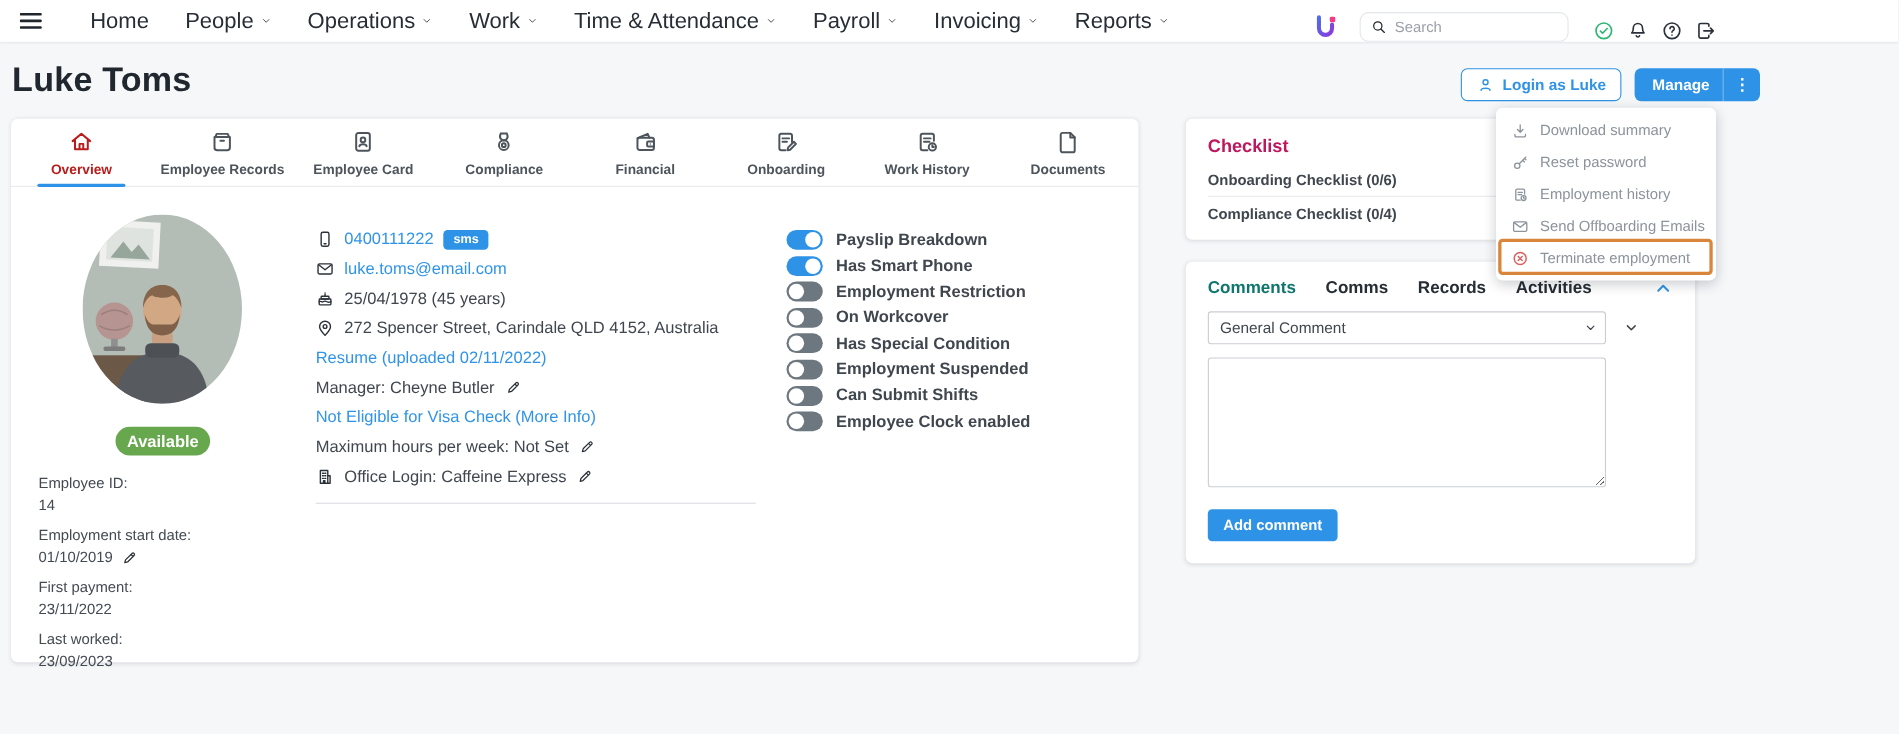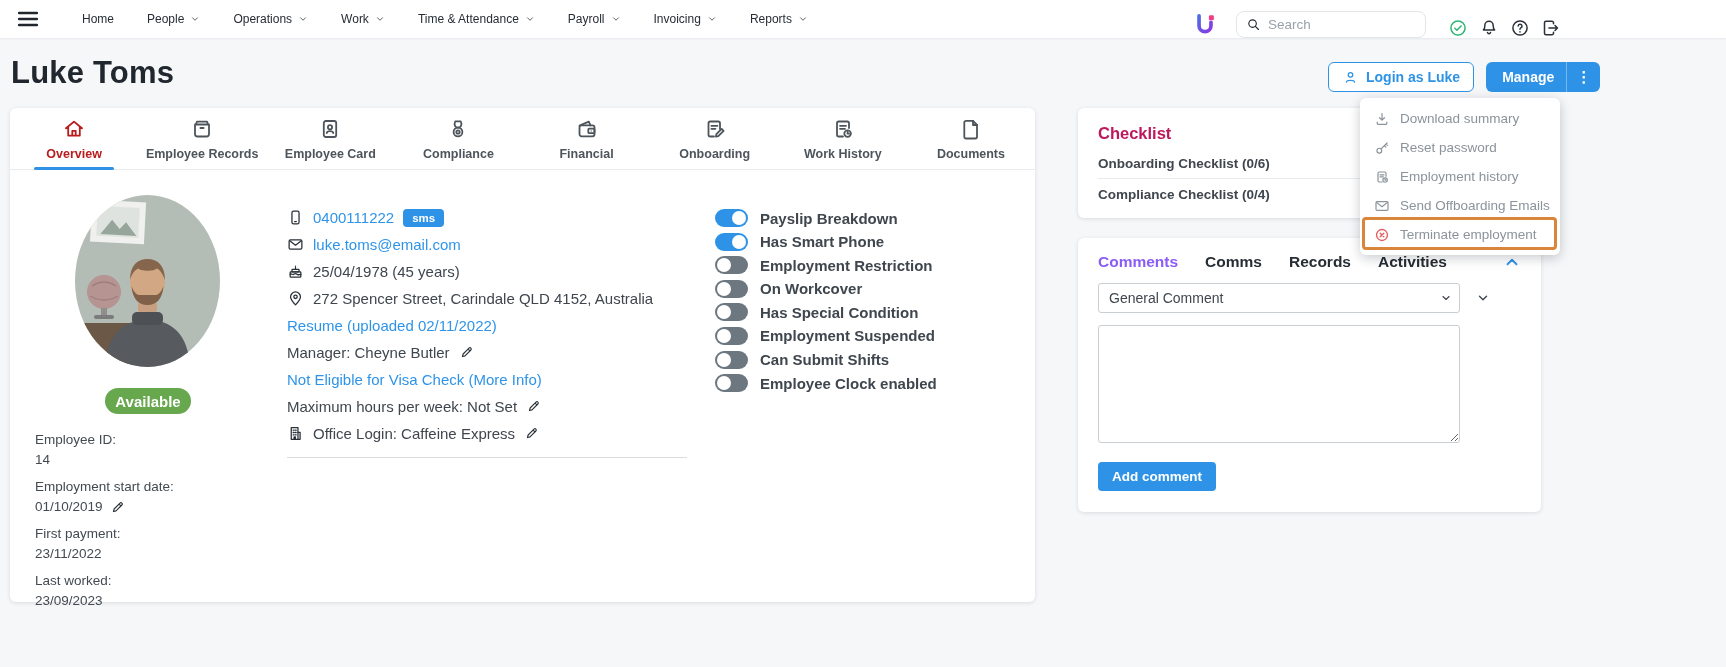--- a/index.html
+++ b/index.html
@@ -17,21 +17,21 @@
   
   .topnav{
     position:absolute;left:0;top:0;width:1726px;height:38px;
     background:#fff;box-shadow:0 1px 2px rgba(20,30,40,.07);
     display:flex;align-items:center;z-index:20;
   }
   .hamburger{margin-left:18px;margin-right:44px;cursor:pointer;color:#20262c}
   .nav-items{display:flex;align-items:center}
   .nav-item{
     display:flex;align-items:center;gap:6px;margin-right:33px;
-    font-size:12px;font-weight:500;color:#262d34;cursor:pointer;white-space:nowrap;
+    font-size:20px;font-weight:500;color:#262d34;cursor:pointer;white-space:nowrap;
   }
   .nav-item .chev{width:10px;height:10px;color:#262d34}
   .nav-right{position:absolute;left:1192px;top:0;height:38px;display:flex;align-items:flex-end}
   .logo{width:26px;height:26px;margin-right:18px}
   .searchbox{
     width:190px;height:27px;border:1px solid #e3e6e9;border-radius:8px;
     display:flex;align-items:center;padding:0 9px;gap:7px;background:#fff;margin-right:22px;
   }
   .searchbox input{
     border:none;outline:none;width:130px;font-size:13.5px;color:#3f464e;
@@ -113,21 +113,21 @@
   
   .checklist-card{position:absolute;left:1078px;top:108px;width:463px;height:110px;padding:0 20px}
   .checklist-title{margin-top:16px;font-size:16.5px;font-weight:700;color:#be185d}
   .checklist-item{height:30px;display:flex;align-items:center;font-size:13.5px;font-weight:600;color:#3f464e;cursor:pointer}
   .checklist-item.first{margin-top:6px;border-bottom:1px solid #e9ebee}
 
   
   .comments-card{position:absolute;left:1078px;top:238px;width:463px;height:274px;padding:0 20px}
   .ctabs{display:flex;align-items:center;gap:27px;margin-top:15px;font-size:15.5px;font-weight:700;color:#262d34}
   .ctab{cursor:pointer;white-space:nowrap}
-  .ctab.active{color:#8b5cf6}
+  .ctab.active{color:#0f766e}
   .chev-up{margin-left:auto;width:18px;height:18px;color:#2e93e6;cursor:pointer;stroke-width:2.4}
   .select-row{display:flex;align-items:center;gap:16px;margin-top:12px}
   .select-wrap{position:relative;width:362px}
   .select-wrap select{
     width:100%;height:30px;border:1px solid #c9ced3;border-radius:3px;background:#fff;
     font-size:14px;color:#3f464e;padding:0 26px 0 10px;appearance:none;-webkit-appearance:none;
     font-family:"Liberation Sans",sans-serif;cursor:pointer;outline:none;
   }
   .select-chev{position:absolute;right:8px;top:9px;width:12px;height:12px;color:#3f464e;pointer-events:none;stroke-width:2.2}
   .outer-chev{width:14px;height:14px;color:#3f464e;cursor:pointer;stroke-width:2.4}

